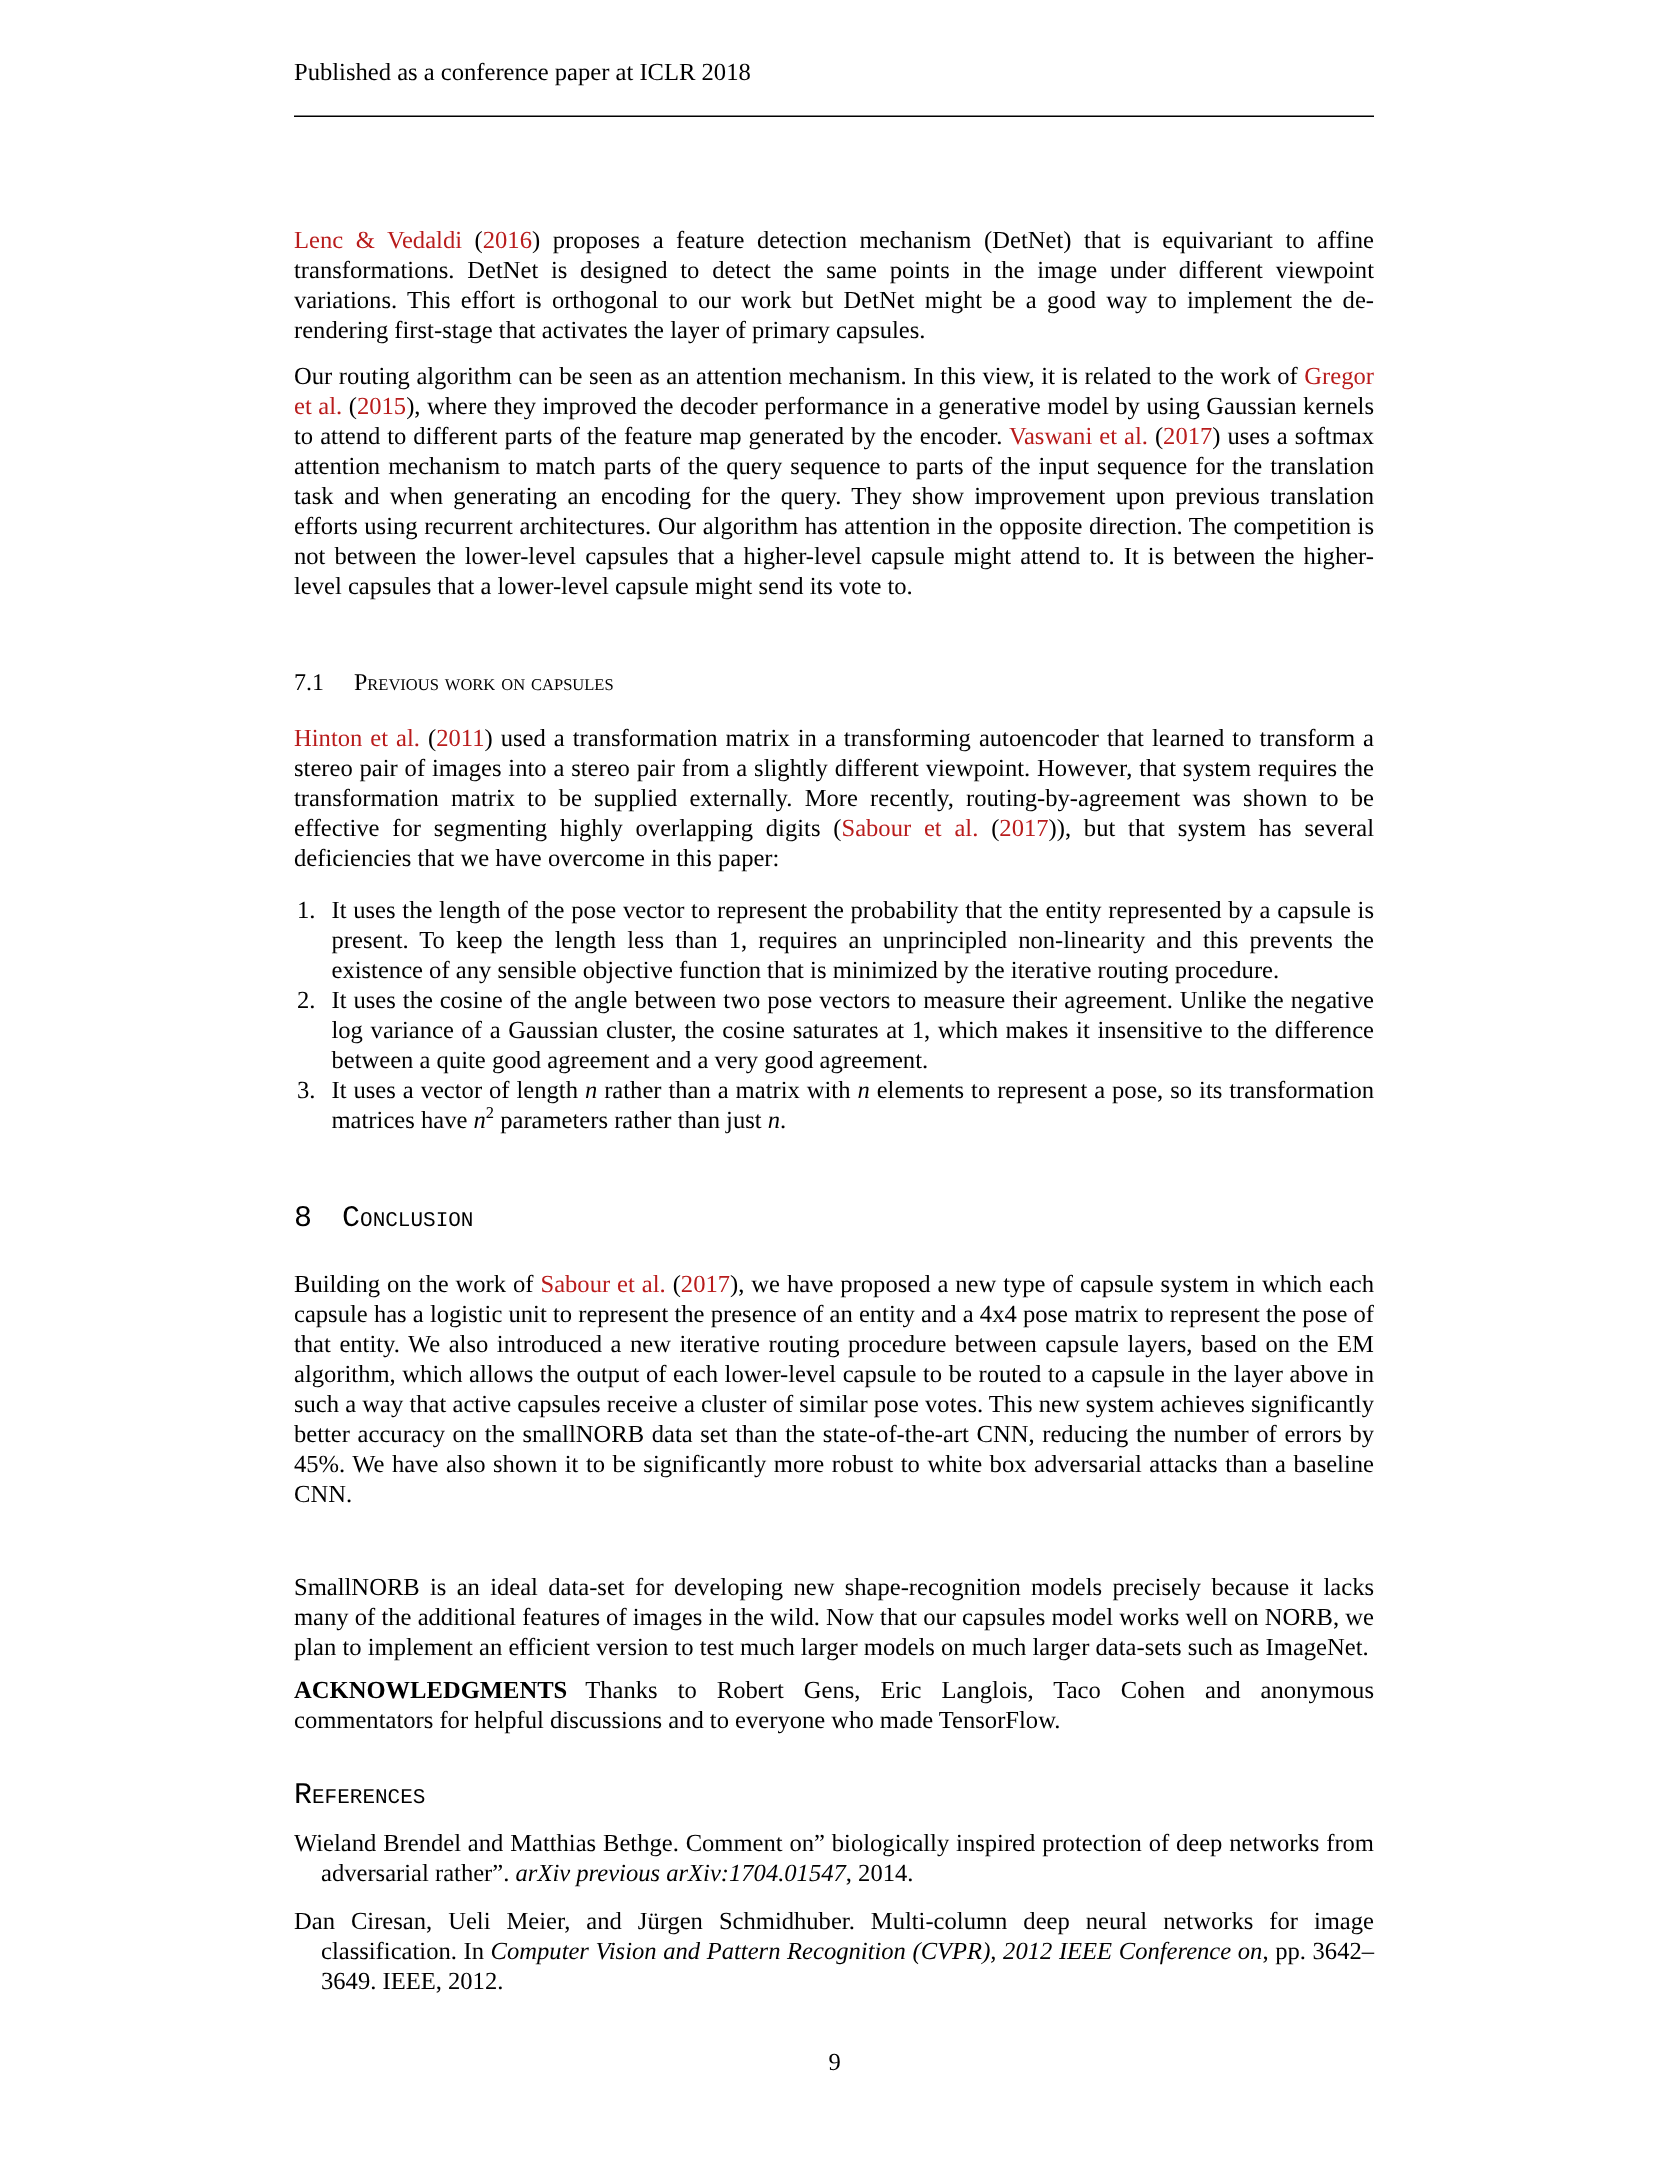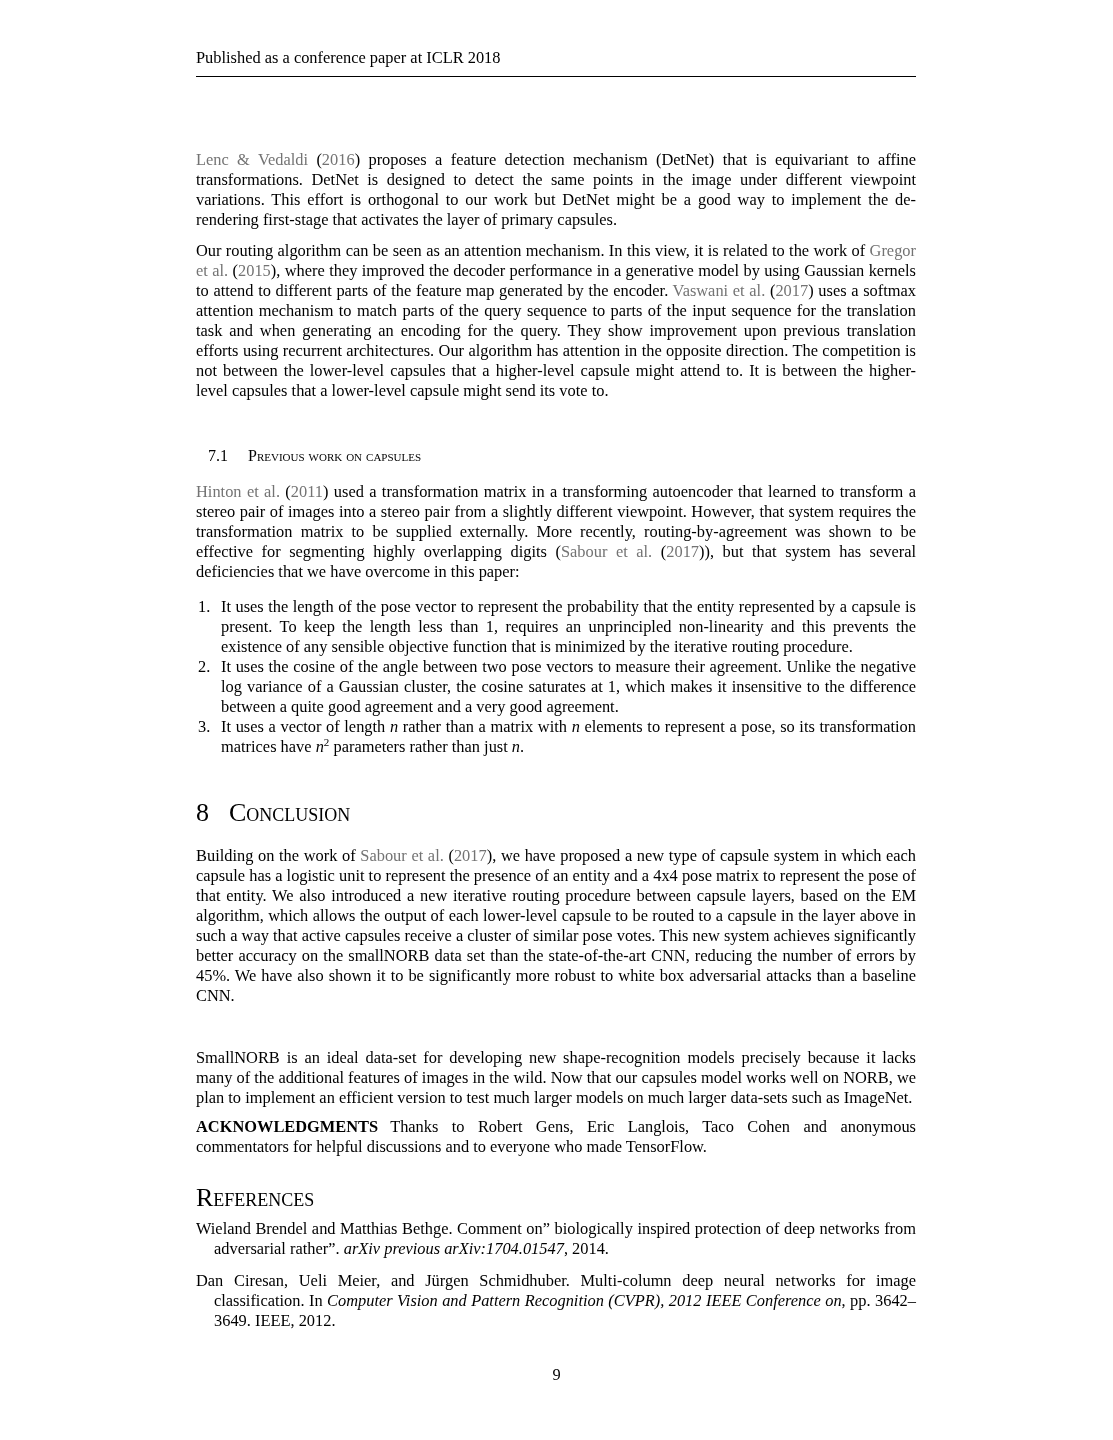--- a/index.html
+++ b/index.html
@@ -3,30 +3,30 @@
 <meta charset="utf-8">
 <style>
   html, body { margin: 0; padding: 0; background: #ffffff; }
   body {
     width: 1113px; height: 1440px; position: relative; overflow: hidden;
     font-family: "Liberation Serif", "DejaVu Serif", serif;
     color: #000; font-size: 16.4px; line-height: 20px;
   }
   .page { position: absolute; left: 196px; width: 720px; top: 0; }
   .header {
-    position: absolute; top: 48px; left: 0; width: 720px;
+    position: absolute; top: 38px; left: 0; width: 720px;
     font-size: 16.4px; line-height: 20px;
-    border-bottom: 1.3px solid #000; padding-bottom: 8px;
+    border-bottom: 1.3px solid #000; padding-bottom: 19px;
   }
   p { margin: 0; text-align: justify; }
-  .link { color: #737373; }
+  .link { color: #b91c1c; }
   .block { position: absolute; left: 0; width: 720px; }
-  .subsec { font-size: 16px; margin-left: 12px; }
+  .subsec { font-size: 16px; }
   .sc { font-variant: small-caps; }
-  .sec { font-size: 26px; line-height: 24px; }
+  .sec { font-size: 20px; line-height: 24px; font-family: Liberation Mono, monospace; }
   ol { margin: 0; padding: 0; list-style: none; }
   ol li { position: relative; padding-left: 65px; text-align: justify; }
   ol li .num { position: absolute; left: 42px; top: 0; }
   .ref { padding-left: 18px; text-indent: -18px; text-align: justify; }
   i { font-style: italic; }
   .math { font-style: italic; }
   .pageno { position: absolute; top: 1365px; left: 0; width: 1113px; text-align: center; }
   .bold { font-weight: bold; }
 </style>
 </head>

